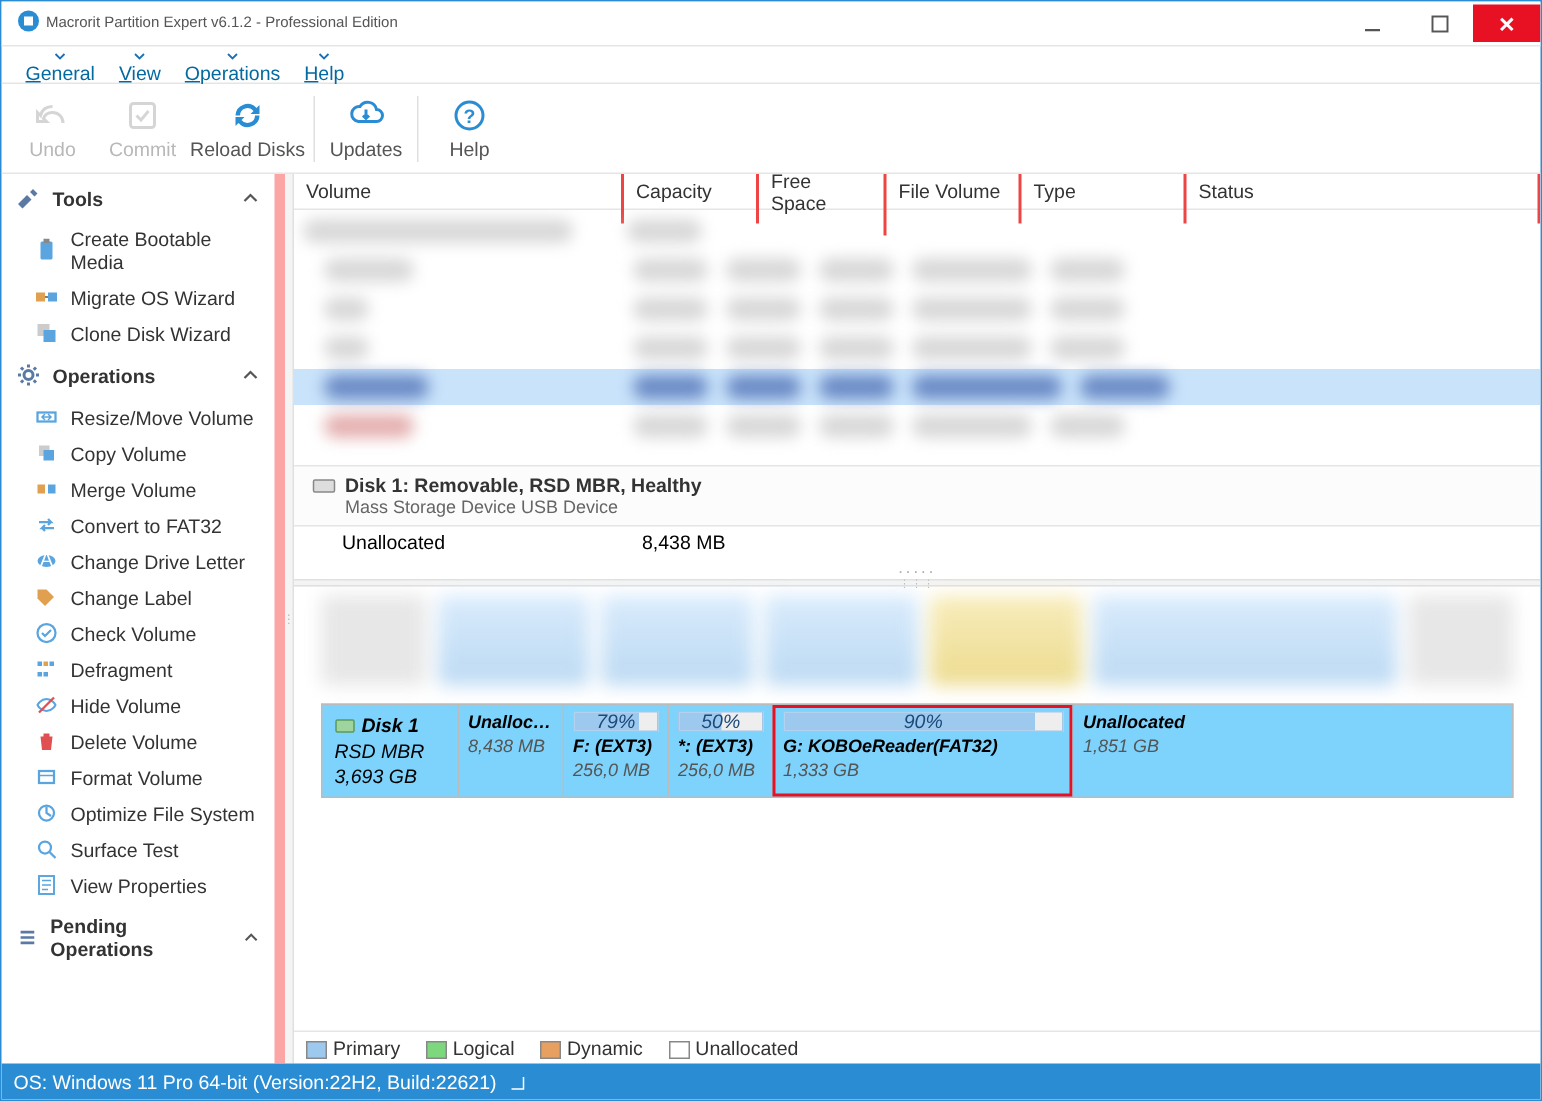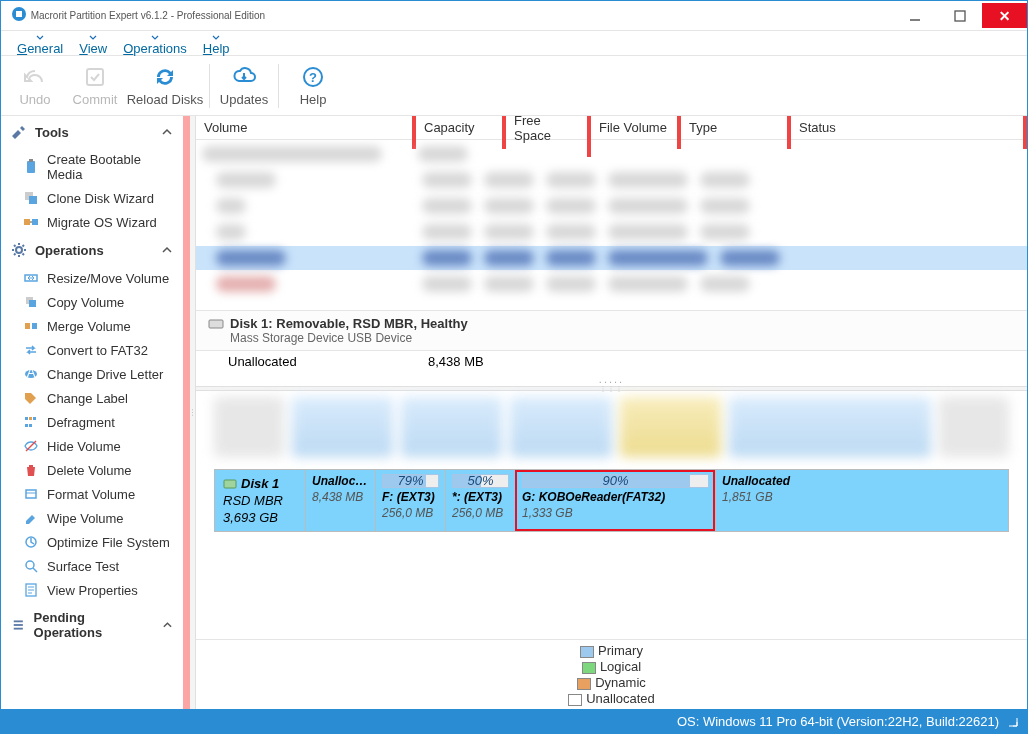--- a/index.html
+++ b/index.html
@@ -37,21 +37,21 @@
 .section-hdr svg.caret { width: 12px; height: 12px; }
 .sidebar-item { display: flex; align-items: center; gap: 8px; padding: 4px 10px 4px 22px; color: #333; cursor: pointer; }
 .sidebar-item svg { width: 16px; height: 16px; flex-shrink: 0; }
 
 .splitter { width: 6px; background: #f4f4f4; border-right: 1px solid #e0e0e0; cursor: col-resize; display: flex; align-items: center; justify-content: center; color: #bbb; font-size: 8px; }
 
 .content { flex: 1; display: flex; flex-direction: column; overflow: hidden; background: #fff; }
 
 
 .vol-head { display: flex; border-bottom: 1px solid #e5e5e5; height: 24px; align-items: center; color: #333; }
-.vol-head .col { padding: 14px 8px; border-right: 4px solid #ef4444; }
+.vol-head .col { padding: 14px 8px; border-right: 2px solid #ef4444; }
 .c-vol { width: 220px; } .c-cap { width: 90px; } .c-free { width: 85px; } .c-fs { width: 90px; } .c-type { width: 110px; } .c-stat { flex: 1; }
 
 .blurzone { position: relative; height: 170px; overflow: hidden; }
 .blurzone .br { height: 24px; margin: 2px 0; }
 .blurzone .br.sel { background: #c9e3fb; }
 .blurcell { display: inline-block; height: 16px; border-radius: 8px; background: #d8d8d8; filter: blur(5px); margin: 4px 6px; vertical-align: middle; }
 
 .disk-row { border-top: 1px solid #e5e5e5; border-bottom: 1px solid #e5e5e5; background: #fcfcfc; padding: 5px 8px 5px 12px; }
 .disk-row .dh { font-weight: 600; color: #333; display: flex; align-items: center; gap: 6px; }
 .disk-row .dsub { color: #666; margin-left: 22px; font-size: 12px; }
@@ -70,26 +70,26 @@
 .dm-label { width: 90px; padding: 6px 8px; display: flex; flex-direction: column; gap: 2px; }
 .dm-label .dh2 { font-weight: 600; display: flex; align-items: center; gap: 4px; }
 .dm-part { border-left: 1px solid #bbb; padding: 4px 6px 6px 6px; display: flex; flex-direction: column; gap: 2px; position: relative; }
 .dm-part.sel { outline: 2px solid #e81123; outline-offset: -2px; }
 .pct-bar { height: 14px; background: #eee; border: 1px solid #a7c6e6; position: relative; font-size: 11px; text-align: center; color: #1a4a7a; line-height: 12px; }
 .pct-fill { position: absolute; left: 0; top: 0; bottom: 0; background: #9ec9ef; }
 .pct-txt { position: relative; z-index: 1; }
 .dm-part .pl { font-weight: 600; font-size: 12px; }
 .dm-part .psub { font-size: 12px; color: #555; }
 
-.legend { border-top: 1px solid #e5e5e5; padding: 3px 8px; display: flex; gap: 1px; align-items: center; color: #333; flex-direction: column; }
+.legend { border-top: 1px solid #e5e5e5; padding: 3px 8px; display: flex; gap: 17px; align-items: center; color: #333; }
 .legend .sw { width: 14px; height: 12px; border: 1px solid #888; display: inline-block; vertical-align: middle; margin-right: 4px; }
 .sw.prim { background: #9ec9ef; } .sw.logi { background: #7dd87d; } .sw.dyn { background: #e8a060; } .sw.una { background: #fff; }
 
 
-.statusbar { height: 24px; background: #2a8dd4; color: #fff; display: flex; align-items: center; justify-content: flex-end; padding: 0 8px; gap: 6px; font-size: 12px; }
+.statusbar { height: 24px; background: #2a8dd4; color: #fff; display: flex; align-items: center; padding: 0 8px; gap: 6px; font-size: 12px; }
 .statusbar svg { width: 14px; height: 14px; }
 
 .splitter2 { height: 5px; background: #f4f4f4; border-top: 1px solid #e0e0e0; border-bottom: 1px solid #e0e0e0; cursor: row-resize; display: flex; align-items: center; justify-content: center; color: #bbb; font-size: 7px; letter-spacing: 1px; }
 
 .appicon svg { width: 16px; height: 16px; }
 </style>
 </head>
 <body>
 
 <div class="titlebar">
@@ -191,32 +191,32 @@
     </div>
     <div class="sidebar-item">
         <svg viewBox="0 0 16 16">
           <rect x="4" y="2" width="8" height="12" rx="1" fill="#5aa5e0"></rect>
           <rect x="6" y="0" width="4" height="3" fill="#888"></rect>
         </svg>
         <span>Create Bootable Media</span>
       </div>
     <div class="sidebar-item">
         <svg viewBox="0 0 16 16">
-          <rect x="2" y="2" width="8" height="8" fill="#ccc"></rect>
-          <rect x="6" y="6" width="8" height="8" fill="#5aa5e0"></rect>
-        </svg>
-        <span>Clone Disk Wizard</span>
-      </div>
-    <div class="sidebar-item">
-        <svg viewBox="0 0 16 16">
           <rect x="1" y="5" width="6" height="6" fill="#e0a050"></rect>
           <rect x="9" y="5" width="6" height="6" fill="#5aa5e0"></rect>
           <path d="M7 8h2" stroke="#555"></path>
         </svg>
         <span>Migrate OS Wizard</span>
+      </div>
+    <div class="sidebar-item">
+        <svg viewBox="0 0 16 16">
+          <rect x="2" y="2" width="8" height="8" fill="#ccc"></rect>
+          <rect x="6" y="6" width="8" height="8" fill="#5aa5e0"></rect>
+        </svg>
+        <span>Clone Disk Wizard</span>
       </div>
 
     <div class="section-hdr">
       <svg class="titleicon" viewBox="0 0 16 16">
           <circle cx="8" cy="8" r="3" fill="none" stroke="#5a7aa5" stroke-width="2"></circle>
           <path d="M8 1v2M8 13v2M1 8h2M13 8h2M3 3l1.5 1.5M11.5 11.5L13 13M13 3l-1.5 1.5M4.5 11.5L3 13" stroke="#5a7aa5" stroke-width="2"></path>
         </svg>
       <span>Operations</span>
         <span class="spacer"></span>
       <svg class="caret" viewBox="0 0 12 12">
@@ -255,20 +255,27 @@
           <ellipse cx="8" cy="8" rx="6" ry="4" fill="#5aa5e0"></ellipse>
           <text x="8" y="11" font-size="7" fill="#fff" text-anchor="middle">A</text>
         </svg>
         <span>Change Drive Letter</span>
       </div>
     <div class="sidebar-item">
         <svg viewBox="0 0 16 16">
           <path d="M2 3h6l5 5-6 6-5-5z" fill="#e0a050"></path>
         </svg>
         <span>Change Label</span>
+      </div>
+    <div class="sidebar-item">
+        <svg viewBox="0 0 16 16">
+          <circle cx="8" cy="8" r="6" fill="none" stroke="#5aa5e0" stroke-width="1.5"></circle>
+          <path d="M5 8l2 2 4-4" fill="none" stroke="#5aa5e0" stroke-width="1.5"></path>
+        </svg>
+        <span>Check Volume</span>
       </div>
     <div class="sidebar-item">
         <svg viewBox="0 0 16 16">
           <rect x="2" y="3" width="3" height="3" fill="#5aa5e0"></rect>
           <rect x="6" y="3" width="3" height="3" fill="#e0a050"></rect>
           <rect x="10" y="3" width="3" height="3" fill="#5aa5e0"></rect>
           <rect x="2" y="10" width="3" height="3" fill="#5aa5e0"></rect>
           <rect x="6" y="10" width="3" height="3" fill="#5aa5e0"></rect>
         </svg>
         <span>Defragment</span>
@@ -285,26 +292,20 @@
           <path d="M4 5h8l-1 9H5zM6 3h4v2H6z" fill="#e05050"></path>
         </svg>
         <span>Delete Volume</span>
       </div>
     <div class="sidebar-item">
         <svg viewBox="0 0 16 16">
           <rect x="3" y="4" width="10" height="8" fill="none" stroke="#5aa5e0" stroke-width="1.5"></rect>
           <line x1="3" y1="7" x2="13" y2="7" stroke="#5aa5e0"></line>
         </svg>
         <span>Format Volume</span>
-      </div>
-    <div class="sidebar-item">
-        <svg viewBox="0 0 16 16">
-          <path d="M3 11l6-6 3 3-6 6H3z" fill="#5aa5e0"></path>
-        </svg>
-        <span>Wipe Volume</span>
       </div>
     <div class="sidebar-item">
         <svg viewBox="0 0 16 16">
           <circle cx="8" cy="8" r="5" fill="none" stroke="#5aa5e0" stroke-width="1.5"></circle>
           <path d="M8 4v4l3 2" fill="none" stroke="#5aa5e0" stroke-width="1.5"></path>
         </svg>
         <span>Optimize File System</span>
       </div>
     <div class="sidebar-item">
         <svg viewBox="0 0 16 16">

